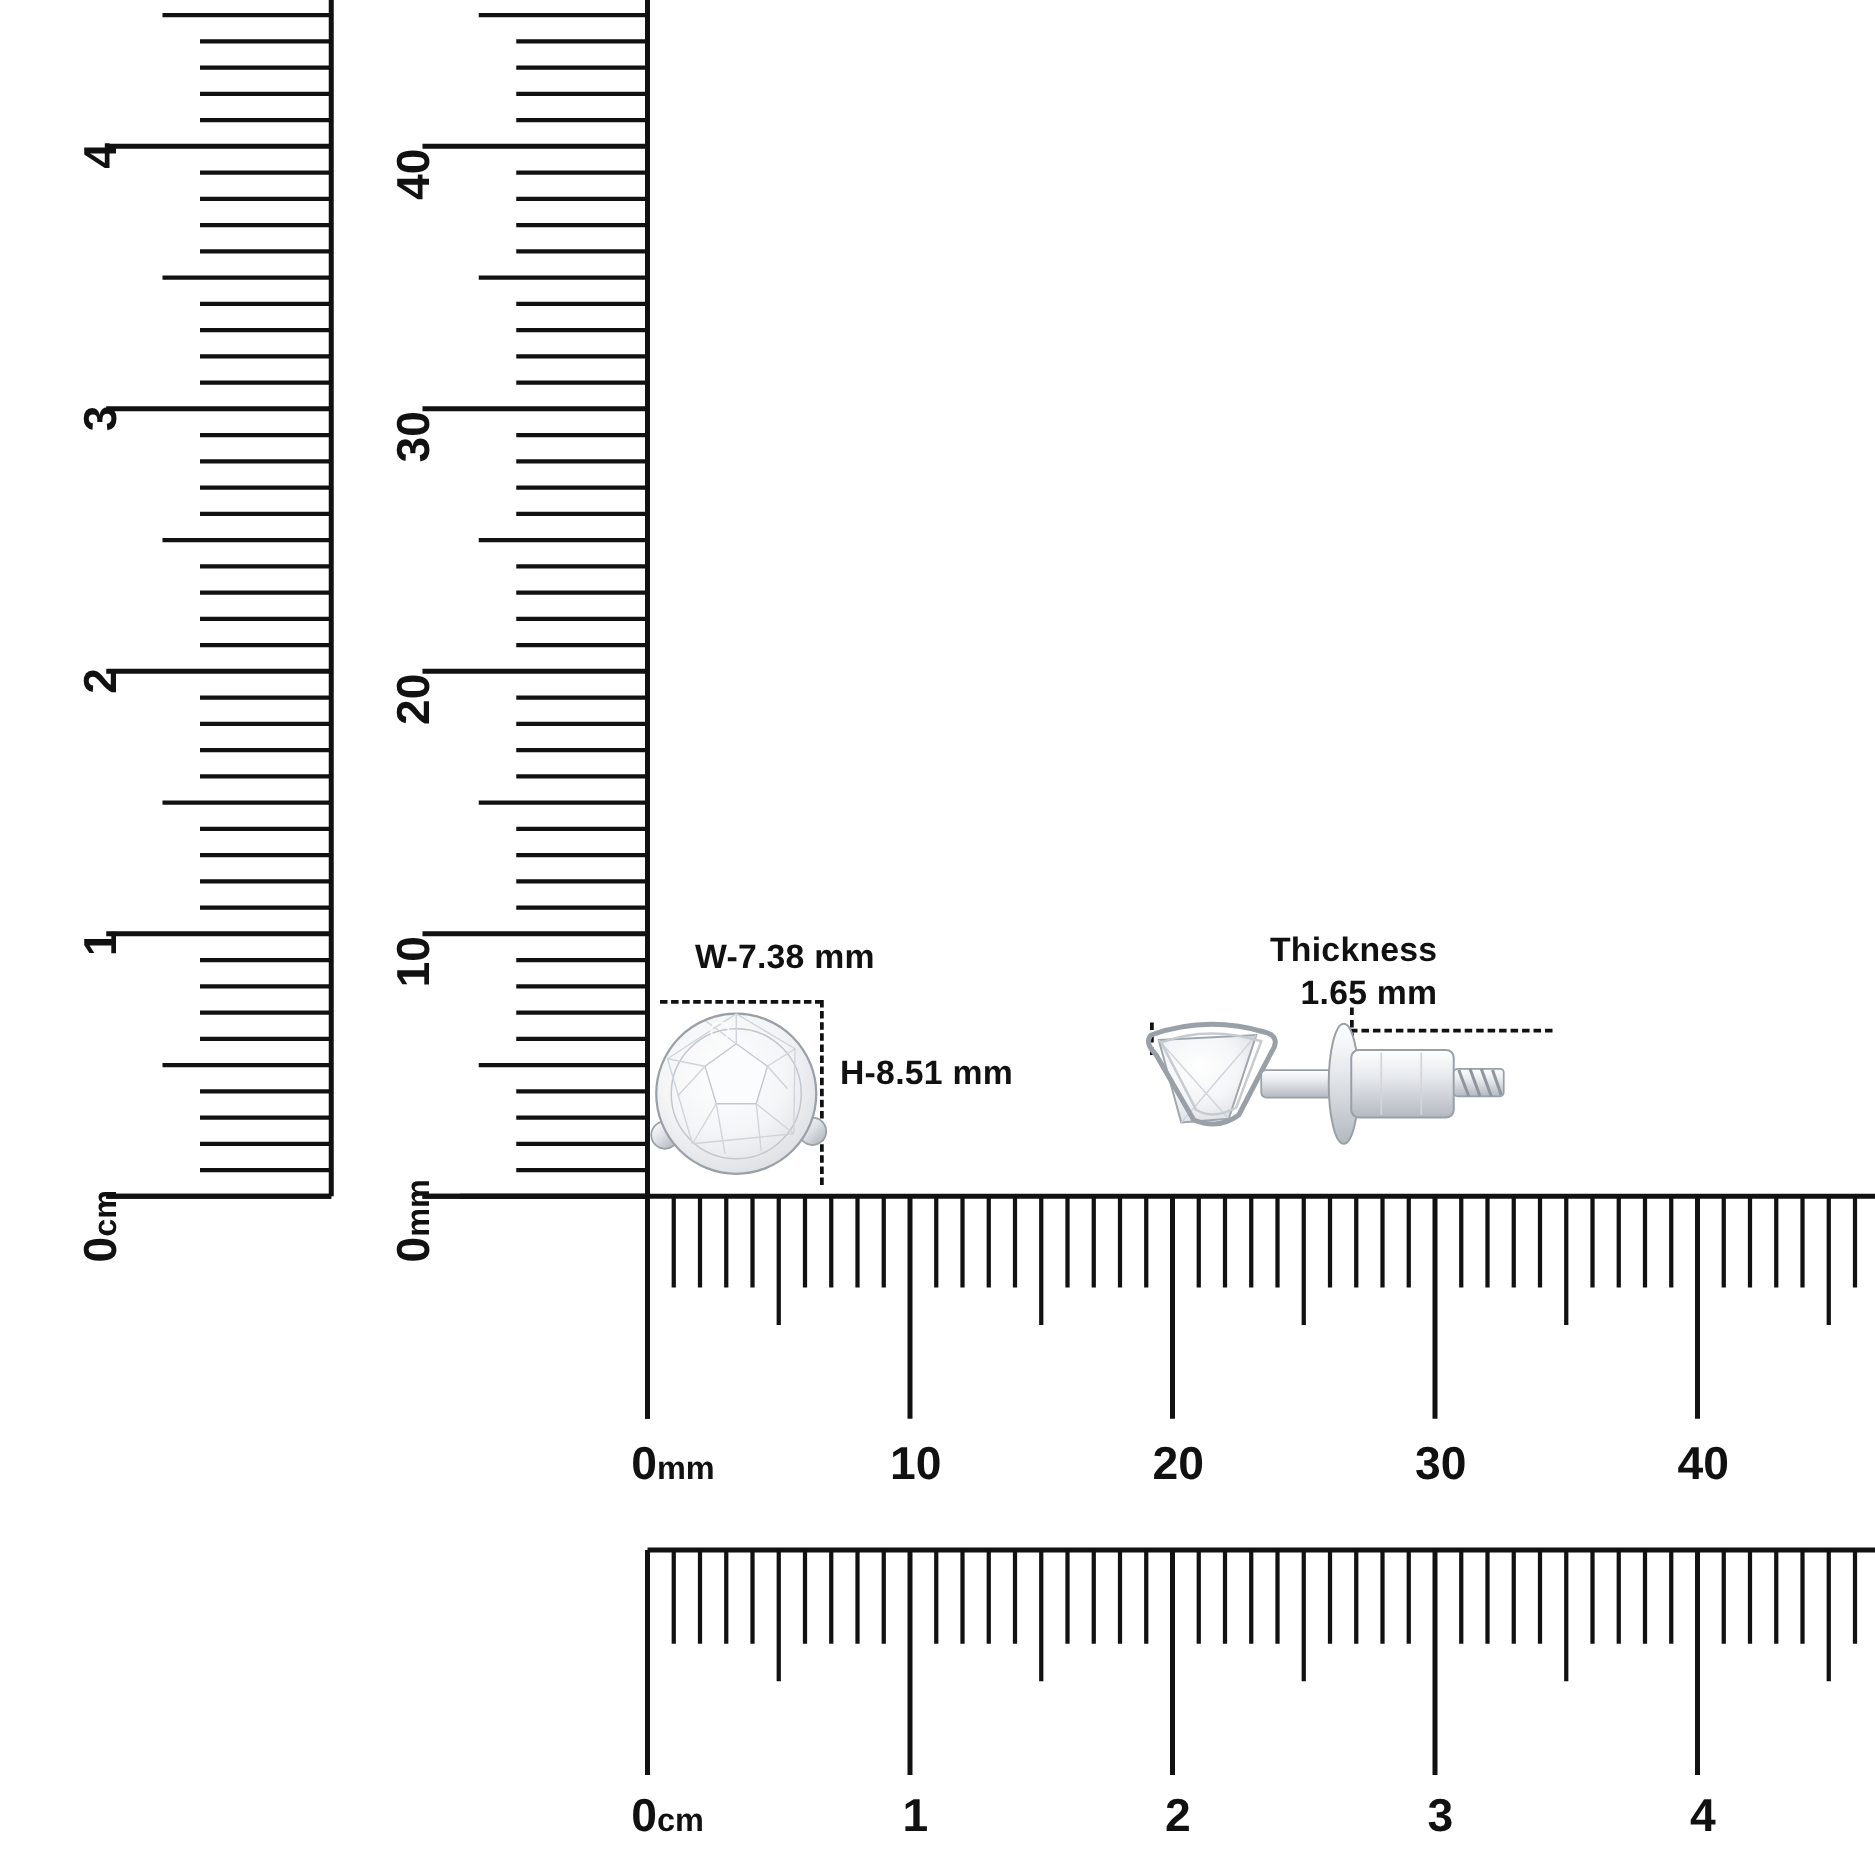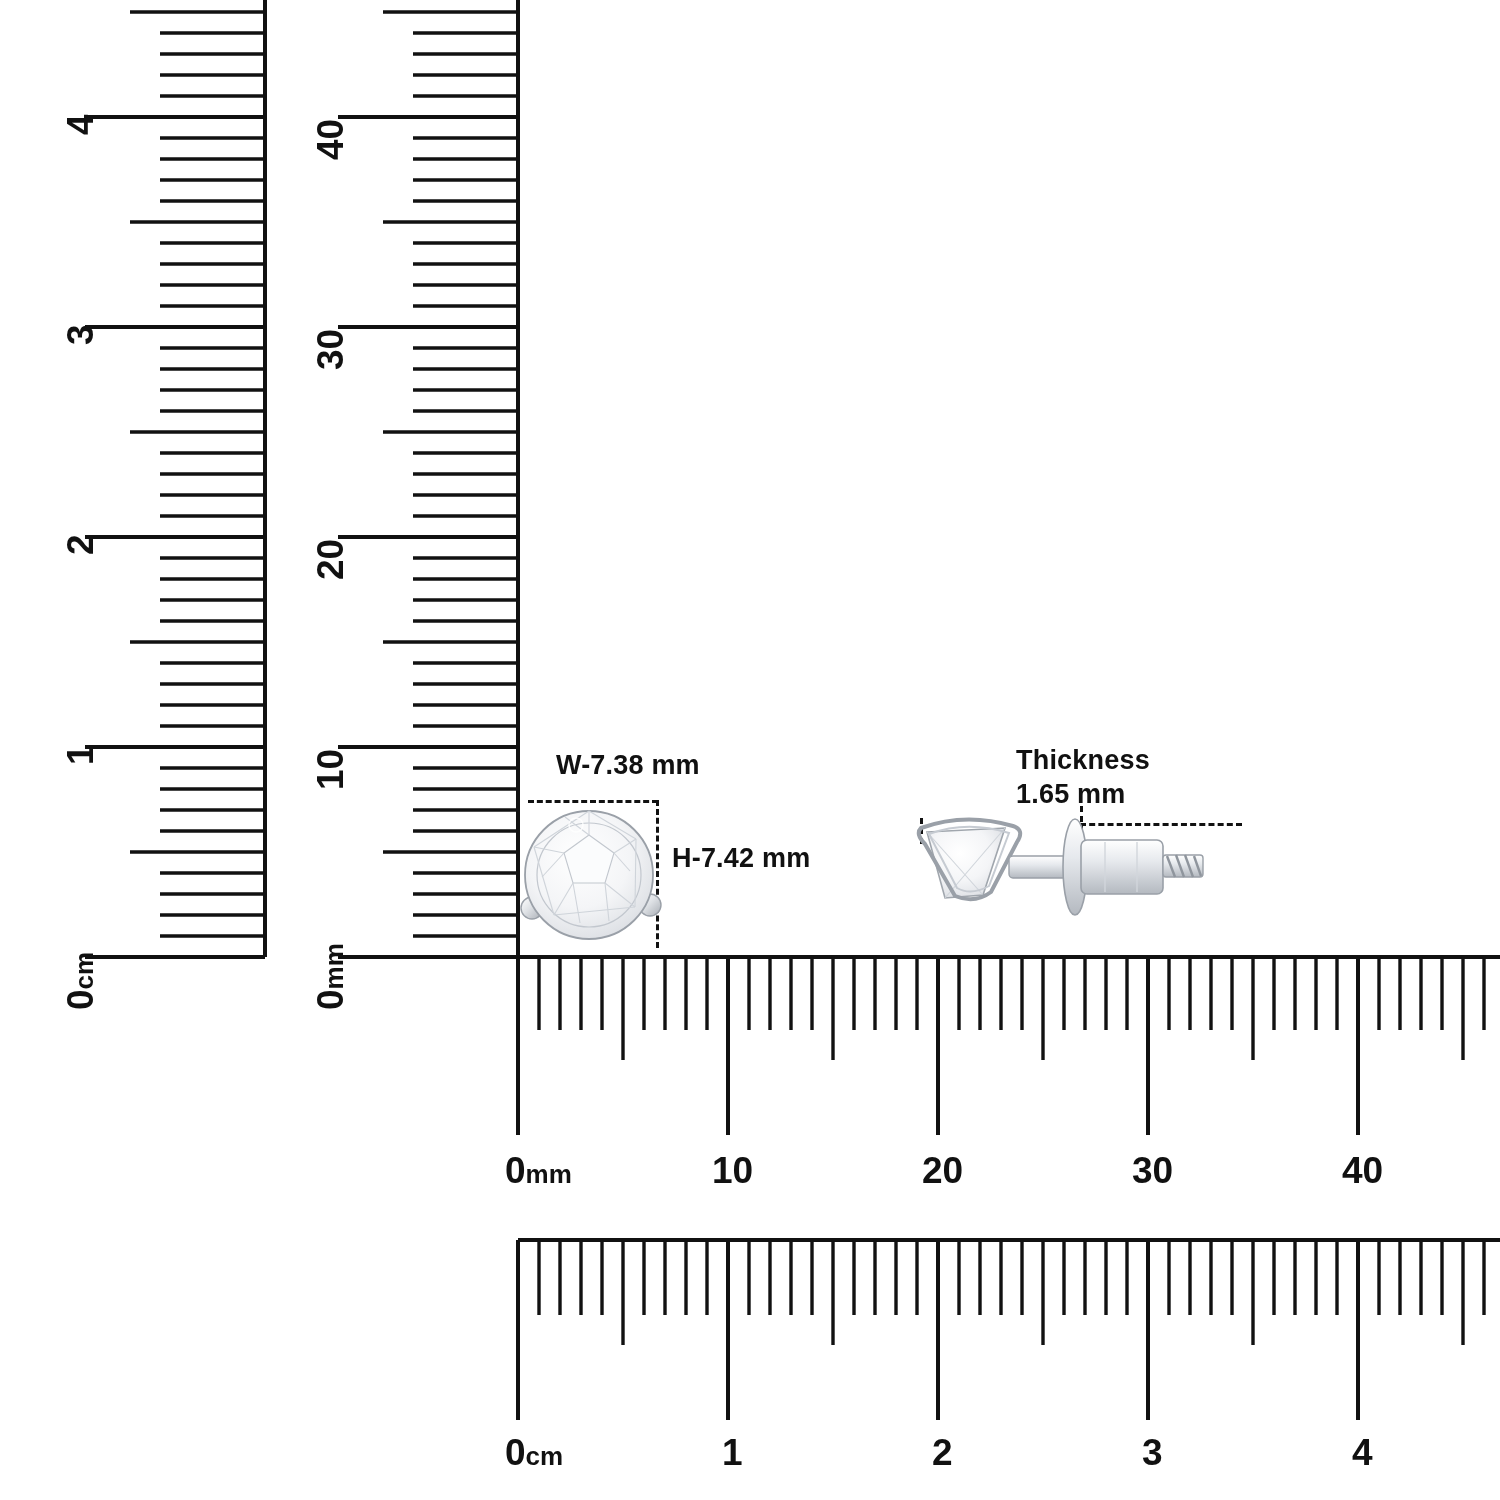--- a/index.html
+++ b/index.html
@@ -44,21 +44,21 @@
     transform-origin: left top;
   }
   .dimlabel {
     position: absolute;
     font-size: 27px;
     font-weight: 700;
     color: #111111;
     white-space: nowrap;
     letter-spacing: 0.2px;
   }
-  .dimlabel.two-line { line-height: 1.25; text-align: left; }
+  .dimlabel.two-line { line-height: 1.25; text-align: right; }
   .dashed {
     position: absolute;
     border-top: 3px dashed #111111;
   }
   .dashed-v {
     position: absolute;
     border-left: 3px dashed #111111;
   }
   .prod { position: absolute; }
 </style>
@@ -299,21 +299,21 @@
   <div class="rlabel" style="left:505px; top:1432px;"><span>0</span><span class="unit">cm</span></div>
   <div class="rlabel" style="left:722px; top:1432px;">1</div>
   <div class="rlabel" style="left:932px; top:1432px;">2</div>
   <div class="rlabel" style="left:1142px; top:1432px;">3</div>
   <div class="rlabel" style="left:1352px; top:1432px;">4</div>
 
   <div class="dashed" style="left:528px; top:800px; width:130px;"></div>
   <div class="dashed-v" style="left:656px; top:800px; height:148px;"></div>
 
   <div class="dimlabel" style="left:531px; top:750px;margin-left:25px;">W-7.38 mm</div>
-  <div class="dimlabel" style="left:672px; top:843px;">H-7.42 mm</div>
+  <div class="dimlabel" style="left:672px; top:843px;">H-8.51 mm</div>
 
   <div class="dashed-v" style="left:1080px; top:806px; height:36px;"></div>
   <div class="dashed" style="left:1080px; top:823px; width:162px;"></div>
   <div class="dashed-v" style="left:920px; top:818px; height:26px;"></div>
 
   <div class="dimlabel two-line" style="left:1016px; top:744px;">
     <div>Thickness</div>
     <div>1.65 mm</div>
   </div>
 

